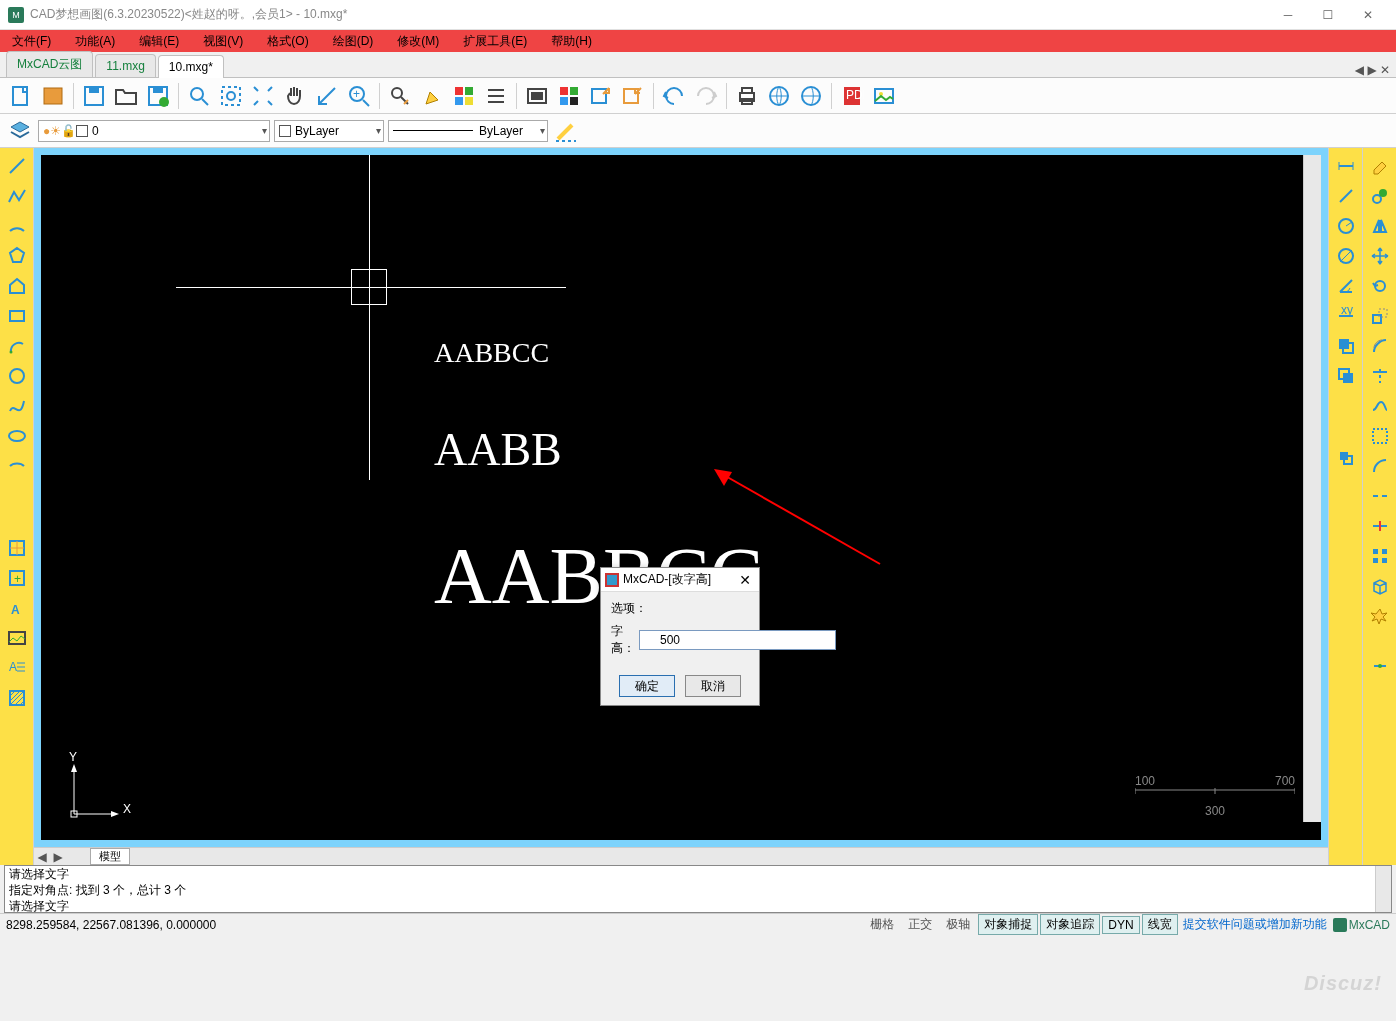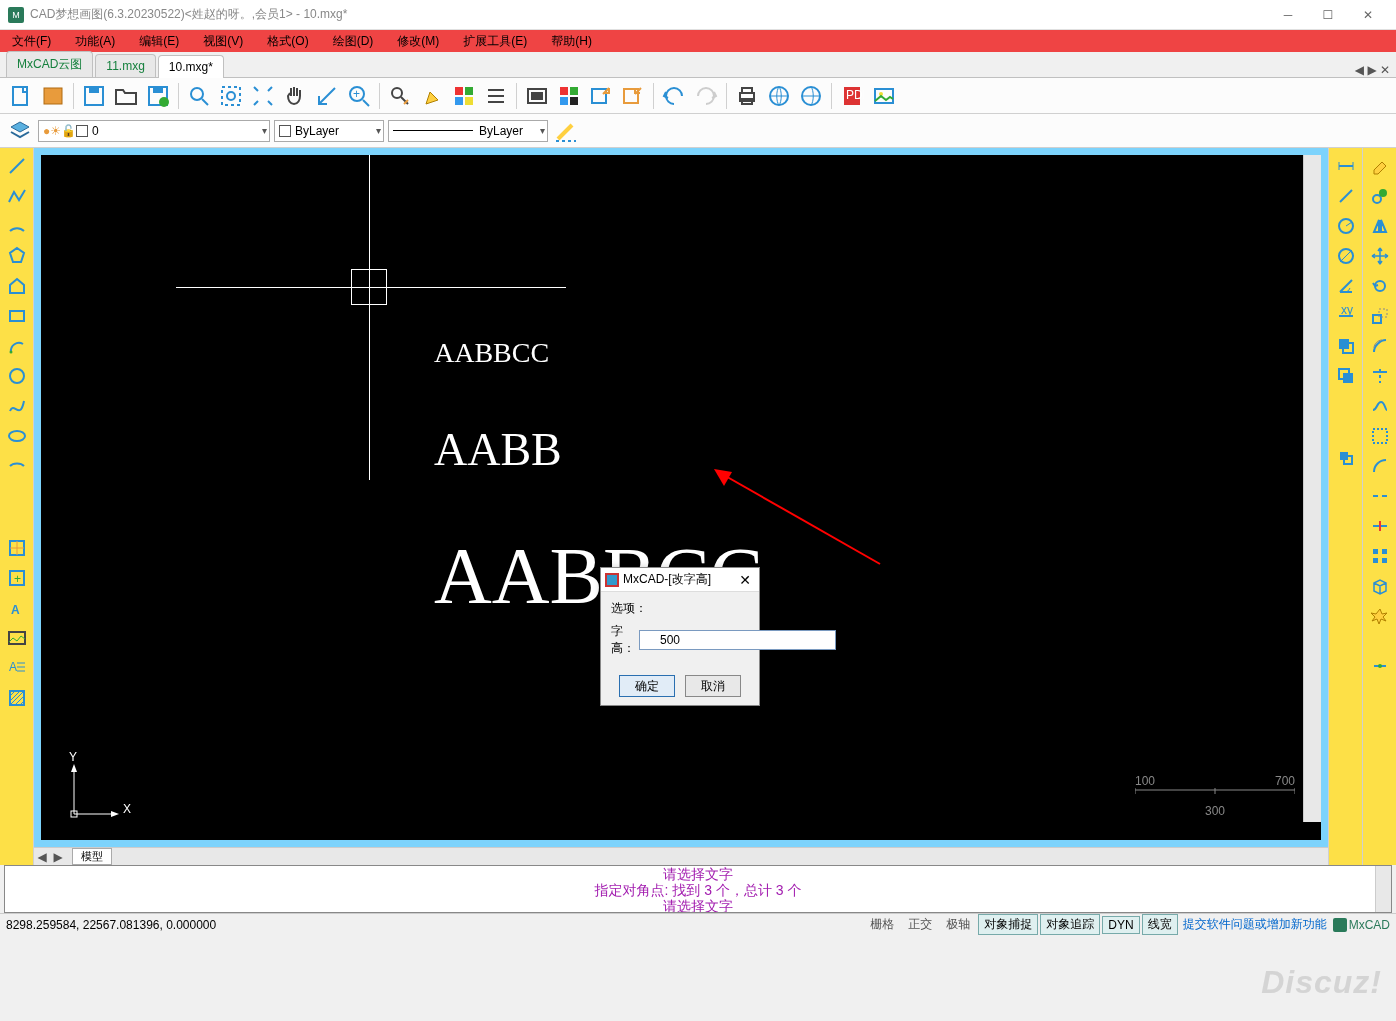--- a/index.html
+++ b/index.html
@@ -42,21 +42,21 @@
 .side-tb.right { border-right: none; border-left: 1px solid #d0d0d0; }
 .side-btn { width: 28px; height: 28px; display: flex; align-items: center; justify-content: center; }
 .side-btn svg { width: 20px; height: 20px; }
 .side-gap { height: 50px; }
 
 .canvas-wrap { flex: 1; display: flex; flex-direction: column; background: #000; position: relative; }
 .canvas { flex: 1; background: #000; position: relative; overflow: hidden; border: 7px solid #7dd3fc;}
 .canvas-text { position: absolute; color: #fff; font-family: "Times New Roman", serif; white-space: nowrap; }
 .scrollbar-v { position: absolute; right: 0; top: 0; bottom: 18px; width: 18px; background: #e8e8e8; border-left: 1px solid #ccc;}
 .scrollbar-h-row { height: 18px; background: #e8e8e8; display: flex; align-items: center; border-top: 1px solid #ccc;}
-.model-tab { padding: 0 8px; background: #fff; border: 1px solid #aaa; font-size: 11px; margin-left: 6px;}
+.model-tab { padding: 0 8px; background: #fff; border: 1px solid #aaa; font-size: 11px; margin-left: 24px;}
 .sb-arrow { width:16px; display:flex; justify-content:center; color:#555;}
 
 
 .crosshair-h { position: absolute; height: 1px; background: #fff; }
 .crosshair-v { position: absolute; width: 1px; background: #fff; }
 .crosshair-box { position: absolute; border: 1px solid #fff; width: 36px; height: 36px; }
 
 
 .ucs { position: absolute; left: 18px; bottom: 14px; color: #fff; font-size: 11px; }
 
@@ -74,34 +74,34 @@
 .dialog-row input { flex: 1; height: 20px; border: 1px solid #7a9ac0; padding: 0 20px; font-size: 12px; }
 .dialog-btns { display: flex; justify-content: center; gap: 10px; padding: 4px 0 8px;}
 .dialog-btns button { width: 56px; height: 22px; border: 1px solid #888; background: #e8e8e8; font-size: 12px;}
 .dialog-btns button.primary { border: 1px solid #2a6fb0; background: #e1ecf7;}
 
 
 .red-arrow { position: absolute; pointer-events: none; }
 
 
 .cmd-window { height: 48px; background: #fff; border: 1px solid #888; margin: 0 4px; overflow: hidden; position: relative;}
-.cmd-window .line { padding: 0 4px; font-size: 14px; color: #a21caf; line-height: 16px; text-align: center;}
+.cmd-window .line { padding: 0 4px; font-size: 12px; color: #000000; line-height: 16px;}
 .cmd-window .sb-v { position:absolute; right:0; top:0; bottom:0; width:16px; background:#e8e8e8; border-left:1px solid #ccc;}
 
 
 .statusbar { height: 22px; background: #f0f0f0; display: flex; align-items: center; padding: 0 6px; font-size: 12px; border-top: 1px solid #ccc;}
 .statusbar .coords { flex: 0 0 auto; }
 .statusbar .spacer { flex: 1; }
 .statusbar .sb-btn { padding: 1px 5px; border: 1px solid transparent; margin: 0 1px; color: #555;}
 .statusbar .sb-btn.active { border: 1px solid #7aa; background: #dff0f0; color: #000;}
 .statusbar .sb-link { color: #06c; margin-left: 4px;}
 .statusbar .mxcad-label { margin-left: 6px; color: #2a7a5a; display:flex; align-items:center; gap:2px;}
 
 
-.watermark { position: absolute; right: 14px; bottom: 20px; font-size: 32px; font-style: italic; font-weight: bold; color: rgba(160,160,160,.35); letter-spacing: 1px; pointer-events: none;}
+.watermark { position: absolute; right: 14px; bottom: 26px; font-size: 20px; font-style: italic; font-weight: bold; color: rgba(160,160,160,.35); letter-spacing: 1px; pointer-events: none;}
 .color-sq { display:inline-block; width:12px; height:12px; border:1px solid #555; background:#fff; vertical-align:middle; margin-right:4px;}
 .lt-line { display:inline-block; width:80px; border-top:1px solid #000; vertical-align:middle; margin-right:6px;}
 </style>
 </head>
 <body>
 
 <div class="titlebar">
   <div class="app-icon">M</div>
   <div class="title">CAD梦想画图(6.3.20230522)&lt;姓赵的呀。,会员1&gt; - 10.mxg*</div>
   <div class="win-btn">─</div>

